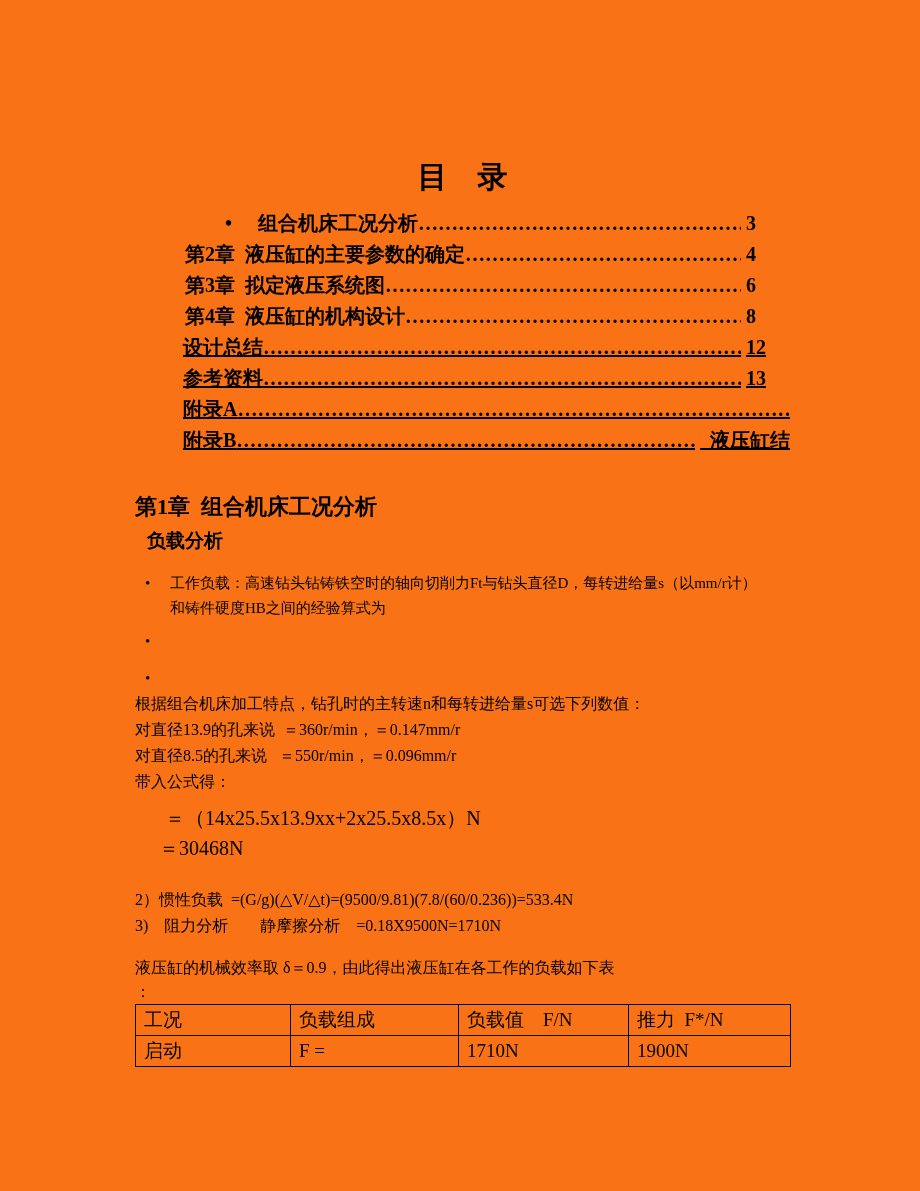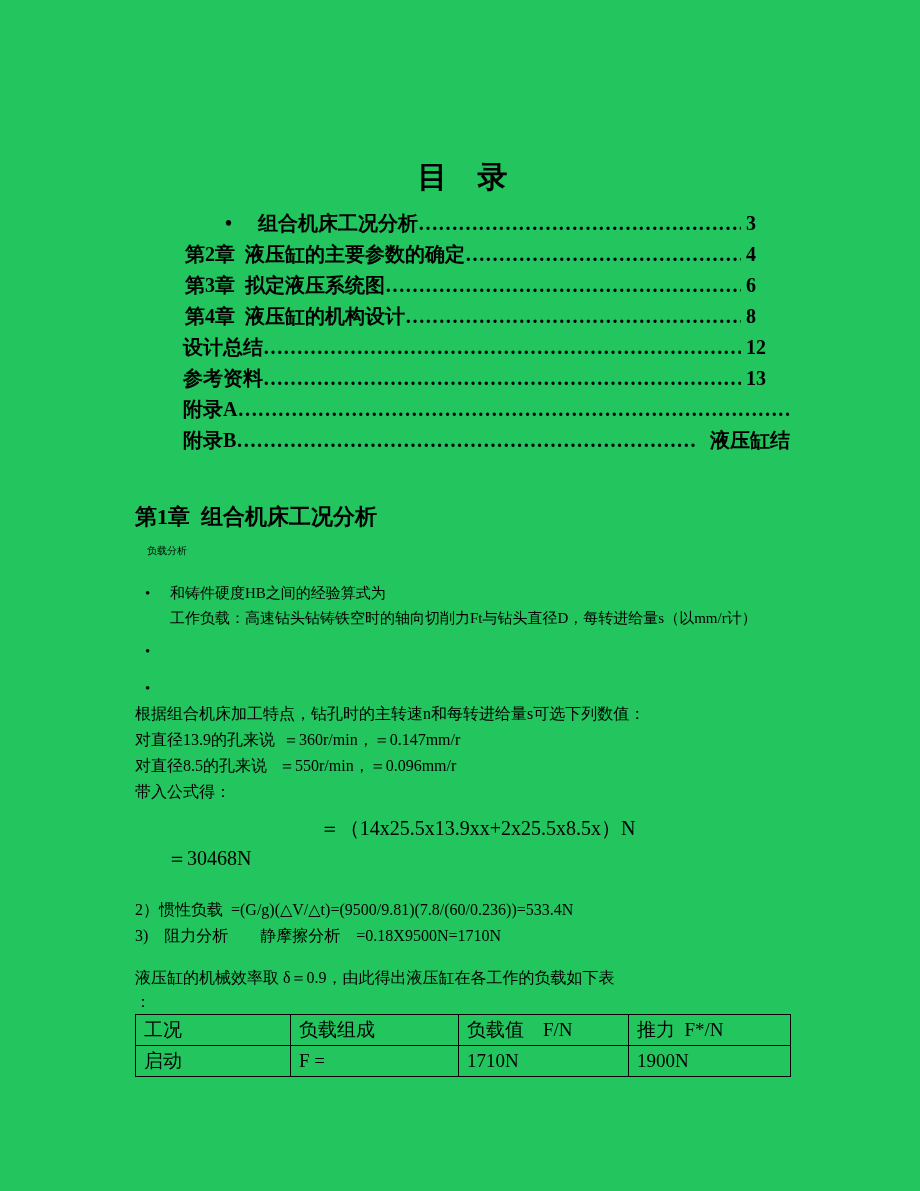--- a/index.html
+++ b/index.html
@@ -1,45 +1,45 @@
 <!DOCTYPE html>
 <html><head>
 <meta charset="utf-8">
 <style>
   html,body{margin:0;padding:0;background:#fff;}
   .page{
-    position:relative;width:920px;height:1191px;background:#22c55e;color:#000000;
+    position:relative;width:920px;height:1191px;background:#f97316;color:#000000;
     font-family:"Liberation Serif","DejaVu Serif",serif;
     padding:148px 130px 0 135px;box-sizing:border-box;overflow:hidden;
   }
   [data-bind]{white-space:pre-wrap;}
 
   .toc-title{font-size:30px;font-weight:bold;text-align:center;line-height:38px;margin-top:10px;}
   .toc-list{margin-top:12px;}
   .toc-entry{display:flex;font-size:20px;font-weight:bold;line-height:31px;}
   .toc-bullet{flex:0 0 33px;}
   .ind-a{padding-left:90px;}
   .ind-b{padding-left:50px;}
-  .ind-c{padding-left:48px;}
+  .ind-c{padding-left:48px;text-decoration:underline;}
   .toc-label{flex:0 0 auto;}
   .toc-leader{flex:1 1 auto;overflow:hidden;white-space:nowrap !important;}
   .toc-page{flex:0 0 auto;min-width:44px;padding-left:5px;}
 
-  .h1{font-size:22px;font-weight:bold;line-height:30px;margin-top:46px;}
-  .h2{font-size:10px;font-weight:normal;line-height:20px;margin-top:9px;padding-left:12px;}
+  .h1{font-size:22px;font-weight:bold;line-height:30px;margin-top:36px;}
+  .h2{font-size:19px;font-weight:bold;line-height:20px;margin-top:9px;padding-left:12px;}
 
   .bullet-para{display:flex;font-size:15px;line-height:25px;padding-left:10px;}
   .bullet-para .bullet{flex:0 0 25px;}
   .bullet-text{flex:1 1 auto;}
 
   .body-line{font-size:16px;line-height:26px;}
   .tight{line-height:21px;}
   .formula{font-size:20px;line-height:30px;}
-  .f1{margin-left:30px;margin-top:8px;text-align:center;}
-  .f2{margin-left:32px;}
+  .f1{margin-left:30px;margin-top:8px;}
+  .f2{margin-left:24px;}
   .indent-dyn{padding-left:120px;}
 
   .mt8{margin-top:8px;}
   .mt12{margin-top:12px;}
   .mt16{margin-top:16px;}
   .mt20{margin-top:20px;}
   .mt24{margin-top:24px;}
 
   .loads-table{border-collapse:collapse;table-layout:fixed;width:655px;margin-top:2px;font-size:19px;}
   .loads-table th,.loads-table td{
@@ -96,22 +96,22 @@
       <span class="toc-page" data-bind="toc.entries.7.page">  液压缸结</span>
     </div>
   </div>
 
   <div class="h1" data-bind="chapter1.heading">第1章  组合机床工况分析</div>
   <div class="h2" data-bind="chapter1.subheading">负载分析</div>
 
   <div class="bullet-para mt20">
     <span class="bullet" data-bind="chapter1.bullet_char">•</span>
     <div class="bullet-text">
+      <div data-bind="chapter1.work_load_line1">工作负载：高速钻头钻铸铁空时的轴向切削力Ft与钻头直径D，每转进给量s（以mm/r计）</div>
       <div data-bind="chapter1.work_load_line2">和铸件硬度HB之间的经验算式为</div>
-      <div data-bind="chapter1.work_load_line1">工作负载：高速钻头钻铸铁空时的轴向切削力Ft与钻头直径D，每转进给量s（以mm/r计）</div>
     </div>
   </div>
 
   <div class="bullet-para mt8">
     <span class="bullet" data-bind="chapter1.bullet_char">•</span>
   </div>
   <div class="bullet-para mt12">
     <span class="bullet" data-bind="chapter1.bullet_char">•</span>
   </div>
 

